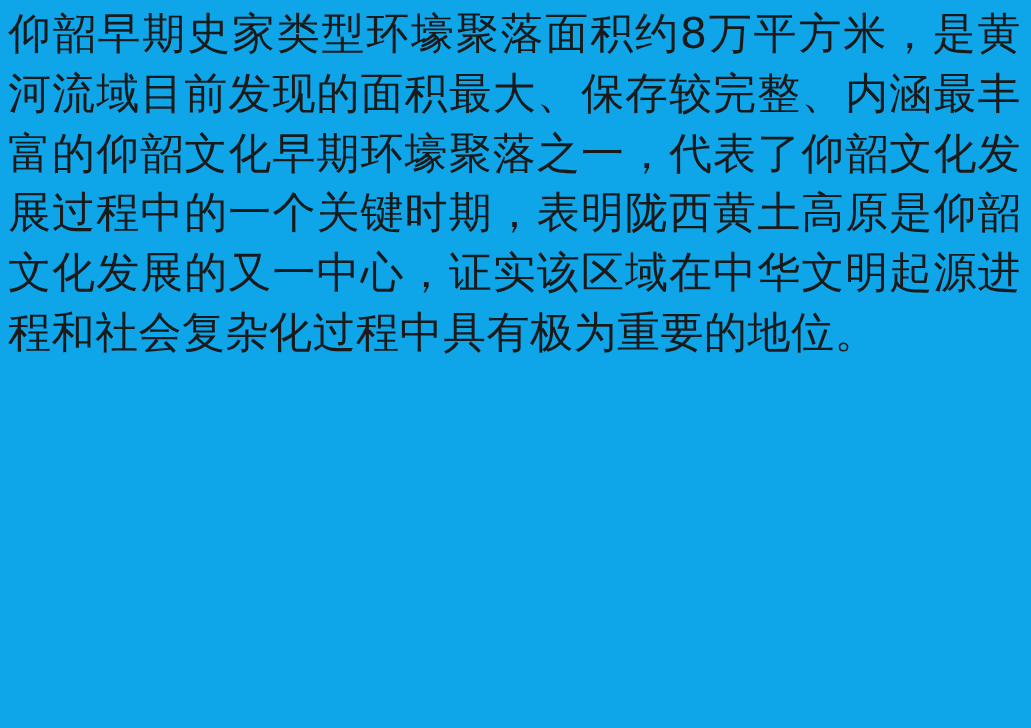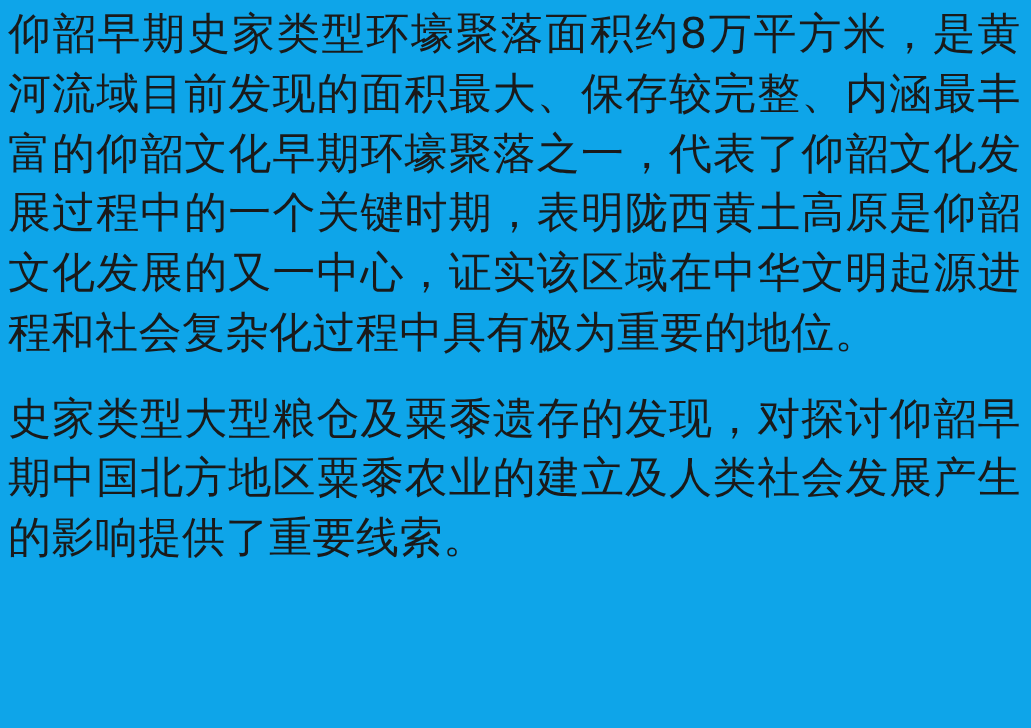--- a/index.html
+++ b/index.html
@@ -32,14 +32,13 @@
   }
   .para + .para {
     margin-top: 26px;
   }
 </style>
 </head>
 <body>
 
 <div class="page">
   <p class="para">仰韶早期史家类型环壕聚落面积约8万平方米，是黄河流域目前发现的面积最大、保存较完整、内涵最丰富的仰韶文化早期环壕聚落之一，代表了仰韶文化发展过程中的一个关键时期，表明陇西黄土高原是仰韶文化发展的又一中心，证实该区域在中华文明起源进程和社会复杂化过程中具有极为重要的地位。</p>
-  <p class="para">史家类型大型粮仓及粟黍遗存的发现，对探讨仰韶早期中国北方地区粟黍农业的建立及人类社会发展产生的影响提供了重要线索。</p>
 </div>
 
 </body></html>

